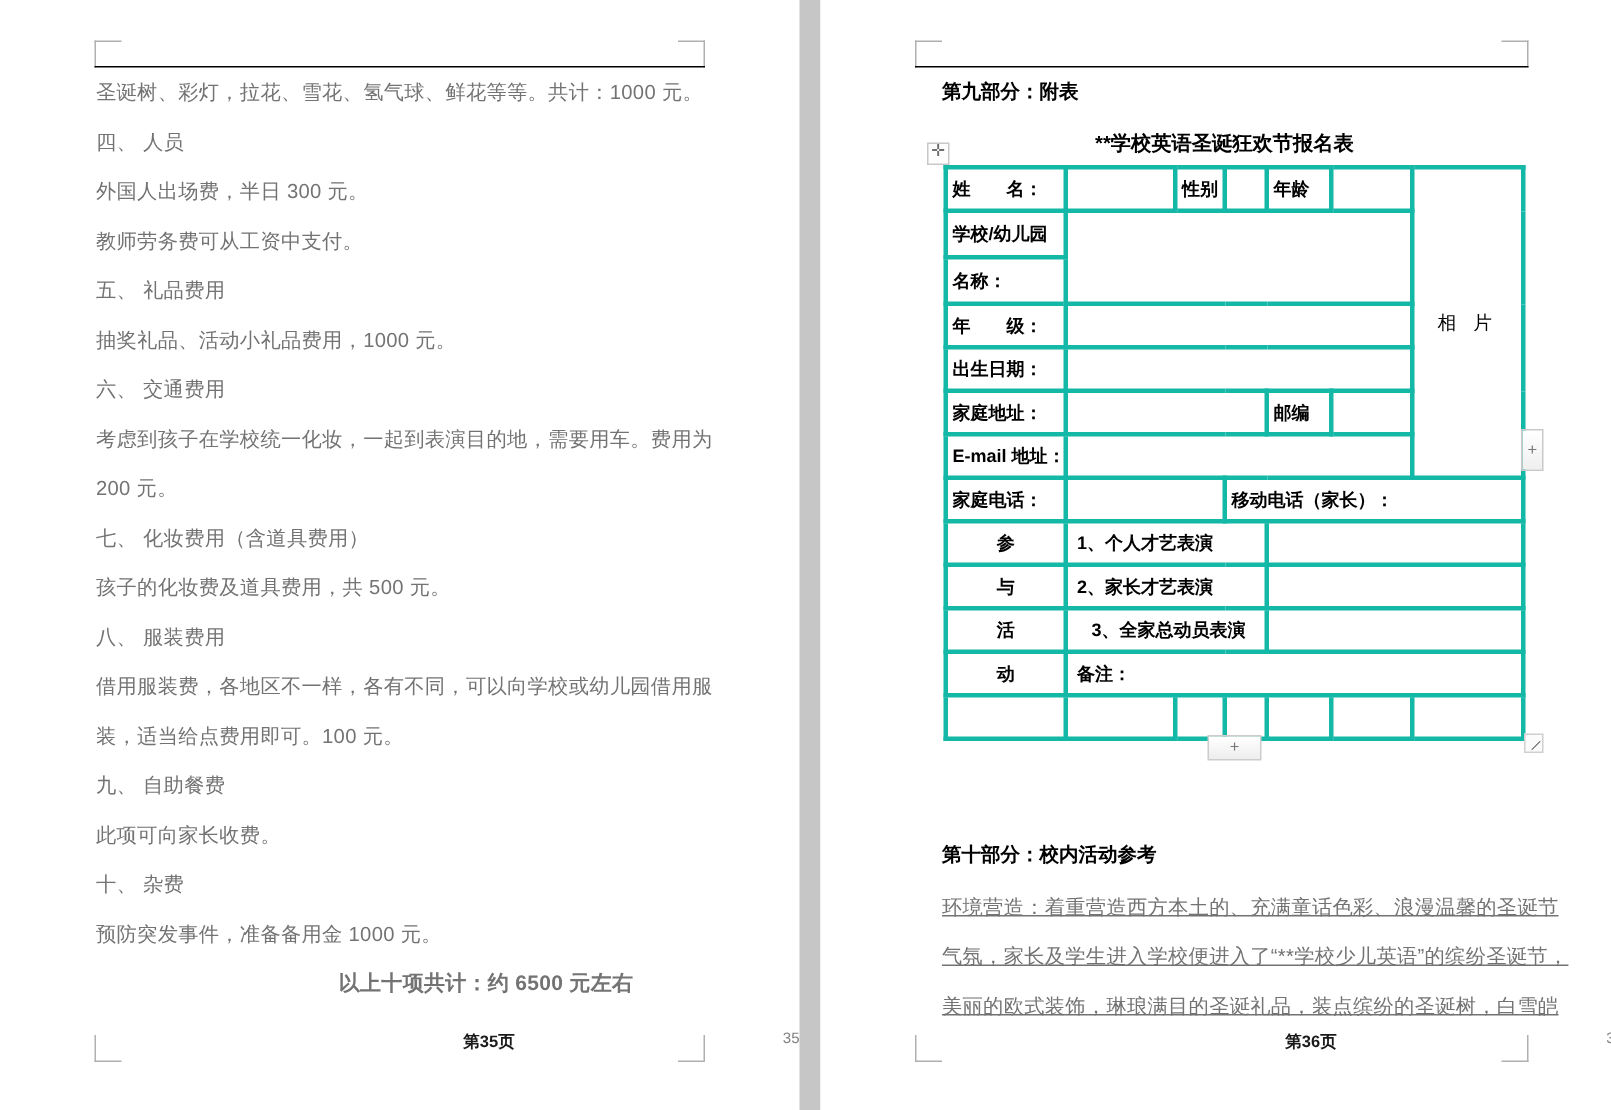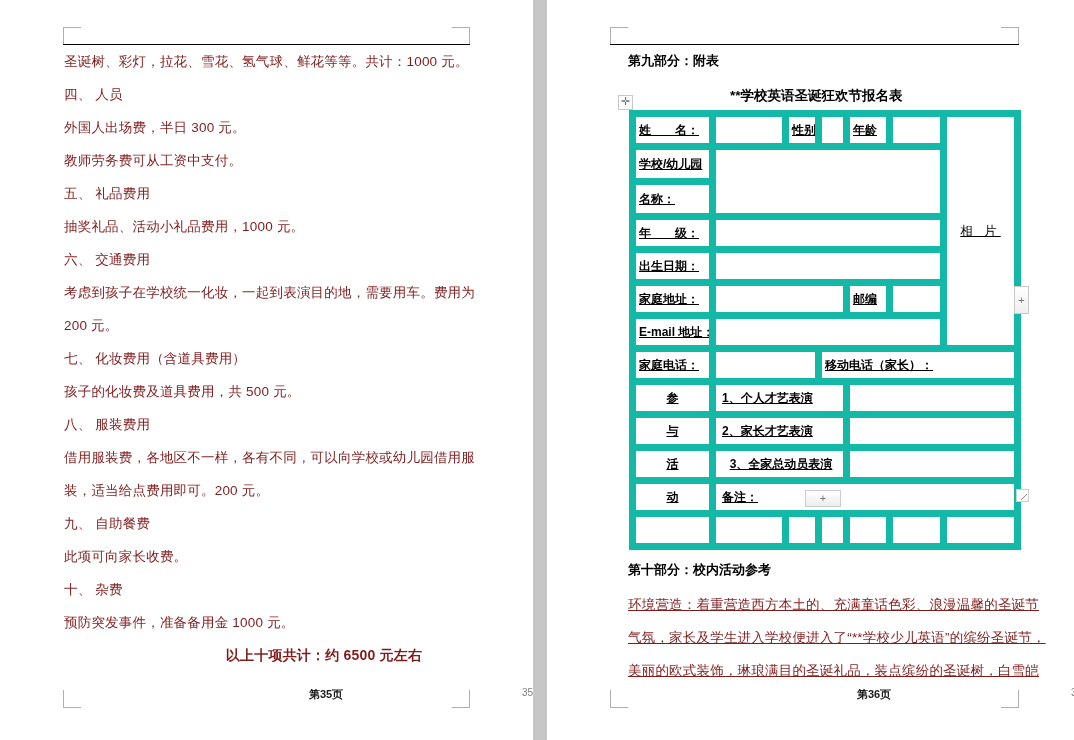--- a/index.html
+++ b/index.html
@@ -67,21 +67,21 @@
   .header-rule {
     position: absolute;
     height: 0;
     border-top: 1px solid #000000;
   }
 
   
   .doc-body {
     position: absolute;
     font-size: 13.5px;
-    color: #7f1d1d;
+    color: #737373;
     line-height: 1;
   }
   .para {
     margin: 0 0 0 0;
     height: 33px;
     line-height: 33px;
     white-space: nowrap;
     letter-spacing: 0.2px;
   }
   .para.right-bold {
@@ -136,27 +136,26 @@
     left: 629px;
     top: 110px;
     border-collapse: collapse;
     table-layout: fixed;
     width: 385px;
     font-size: 12px;
     font-weight: bold;
     color: #000;
   }
   #reg-table td {
-    border: 7px solid #14b8a6;
+    border: 3px solid #14b8a6;
     padding: 0 3px;
     vertical-align: middle;
     white-space: nowrap;
     overflow: hidden;
     height: 26px;
-    text-decoration: underline;
   }
   #reg-table td.lbl   { font-weight: bold; }
   #reg-table td.blank { }
   #reg-table td.photo {
     text-align: center;
     letter-spacing: 4px;
     font-weight: normal;
     font-size: 12.5px;
   }
   #reg-table td.vlabel {
@@ -246,21 +245,21 @@
     <div class="para">教师劳务费可从工资中支付。</div>
     <div class="para">五、 礼品费用</div>
     <div class="para">抽奖礼品、活动小礼品费用，1000 元。</div>
     <div class="para">六、 交通费用</div>
     <div class="para">考虑到孩子在学校统一化妆，一起到表演目的地，需要用车。费用为</div>
     <div class="para">200 元。</div>
     <div class="para">七、 化妆费用（含道具费用）</div>
     <div class="para">孩子的化妆费及道具费用，共 500 元。</div>
     <div class="para">八、 服装费用</div>
     <div class="para">借用服装费，各地区不一样，各有不同，可以向学校或幼儿园借用服</div>
-    <div class="para">装，适当给点费用即可。200 元。</div>
+    <div class="para">装，适当给点费用即可。100 元。</div>
     <div class="para">九、 自助餐费</div>
     <div class="para">此项可向家长收费。</div>
     <div class="para">十、 杂费</div>
     <div class="para">预防突发事件，准备备用金 1000 元。</div>
     <div class="para right-bold">以上十项共计：约 6500 元左右</div>
   </div>
 
   <div class="footer" style="left:63px; right:0; width:526px;">
     <span class="fnum">第35页</span>
     <span class="fpage">35</span>

